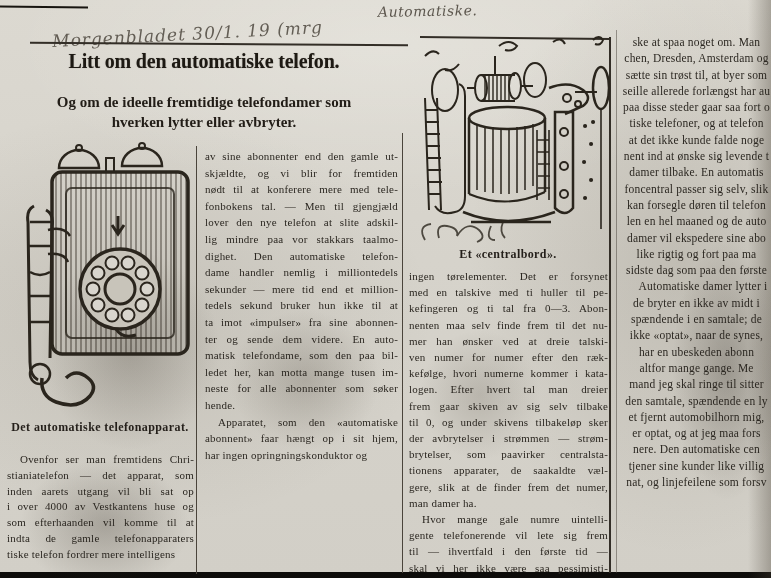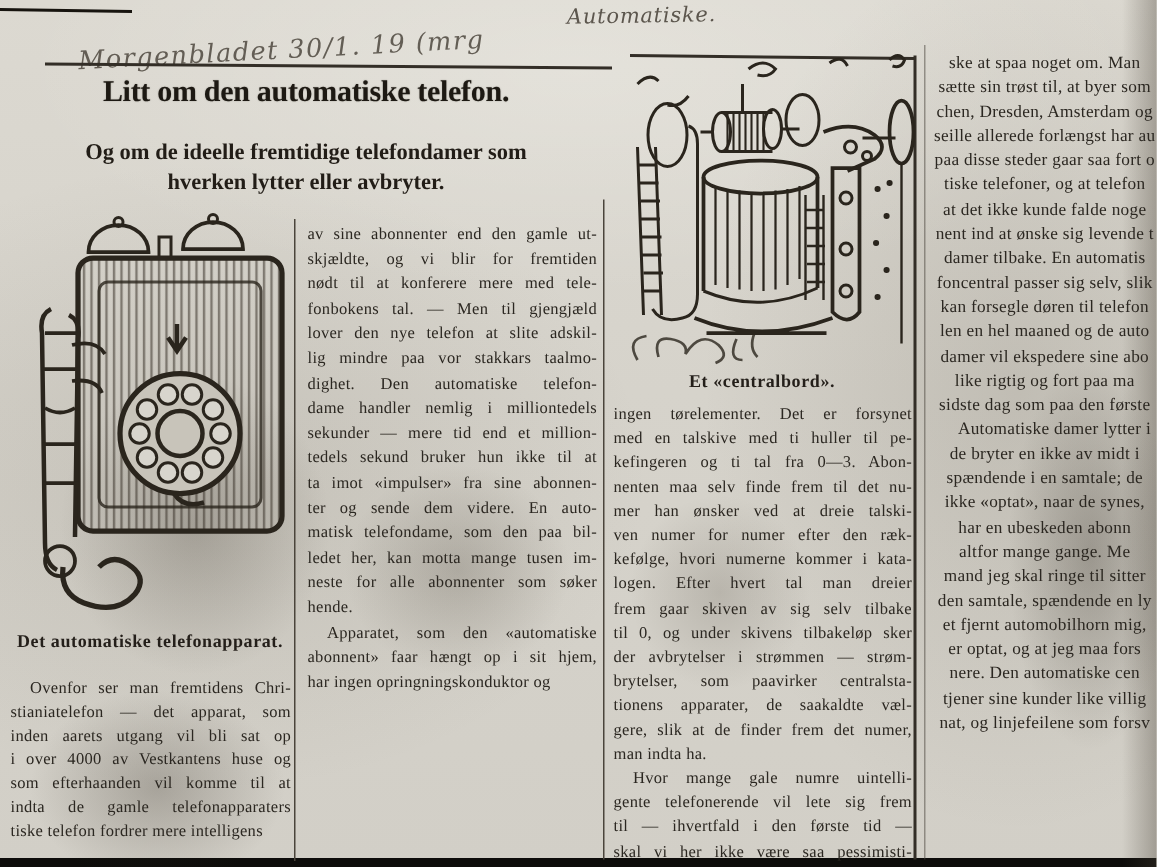--- a/index.html
+++ b/index.html
@@ -248,35 +248,35 @@
         <div class="line">mer han ønsker ved at dreie talski-</div>
         <div class="line">ven numer for numer efter den ræk-</div>
         <div class="line">kefølge, hvori numerne kommer i kata-</div>
         <div class="line">logen.  Efter hvert tal man dreier</div>
         <div class="line">frem gaar skiven av sig selv tilbake</div>
         <div class="line">til 0, og under skivens tilbakeløp sker</div>
         <div class="line">der avbrytelser i strømmen — strøm-</div>
         <div class="line">brytelser, som paavirker centralsta-</div>
         <div class="line">tionens apparater, de saakaldte væl-</div>
         <div class="line">gere, slik at de finder frem det numer,</div>
-        <div class="line endline">man indta ha.</div>
+        <div class="line endline">man damer ha.</div>
       </div>
       <div class="para">
         <div class="line indent">Hvor mange gale numre uintelli-</div>
         <div class="line">gente telefonerende vil lete sig frem</div>
         <div class="line">til — ihvertfald i den første tid —</div>
         <div class="line">skal vi her ikke være saa pessimisti-</div>
       </div>
     </div>
 
   <div class="col clip" id="fright-col-text">
       <div class="para">
         <div class="line">ske at spaa noget om.   Man</div>
+        <div class="line">chen, Dresden, Amsterdam og</div>
         <div class="line">sætte sin trøst til, at byer som</div>
-        <div class="line">chen, Dresden, Amsterdam og</div>
         <div class="line">seille allerede forlængst har au</div>
         <div class="line">paa disse steder gaar saa fort o</div>
         <div class="line">tiske telefoner, og at telefon</div>
         <div class="line">at det ikke kunde falde noge</div>
         <div class="line">nent ind at ønske sig levende t</div>
         <div class="line">damer tilbake.   En automatis</div>
         <div class="line">foncentral passer sig selv, slik</div>
         <div class="line">kan forsegle døren til telefon</div>
         <div class="line">len en hel maaned og de auto</div>
         <div class="line">damer vil ekspedere sine abo</div>

